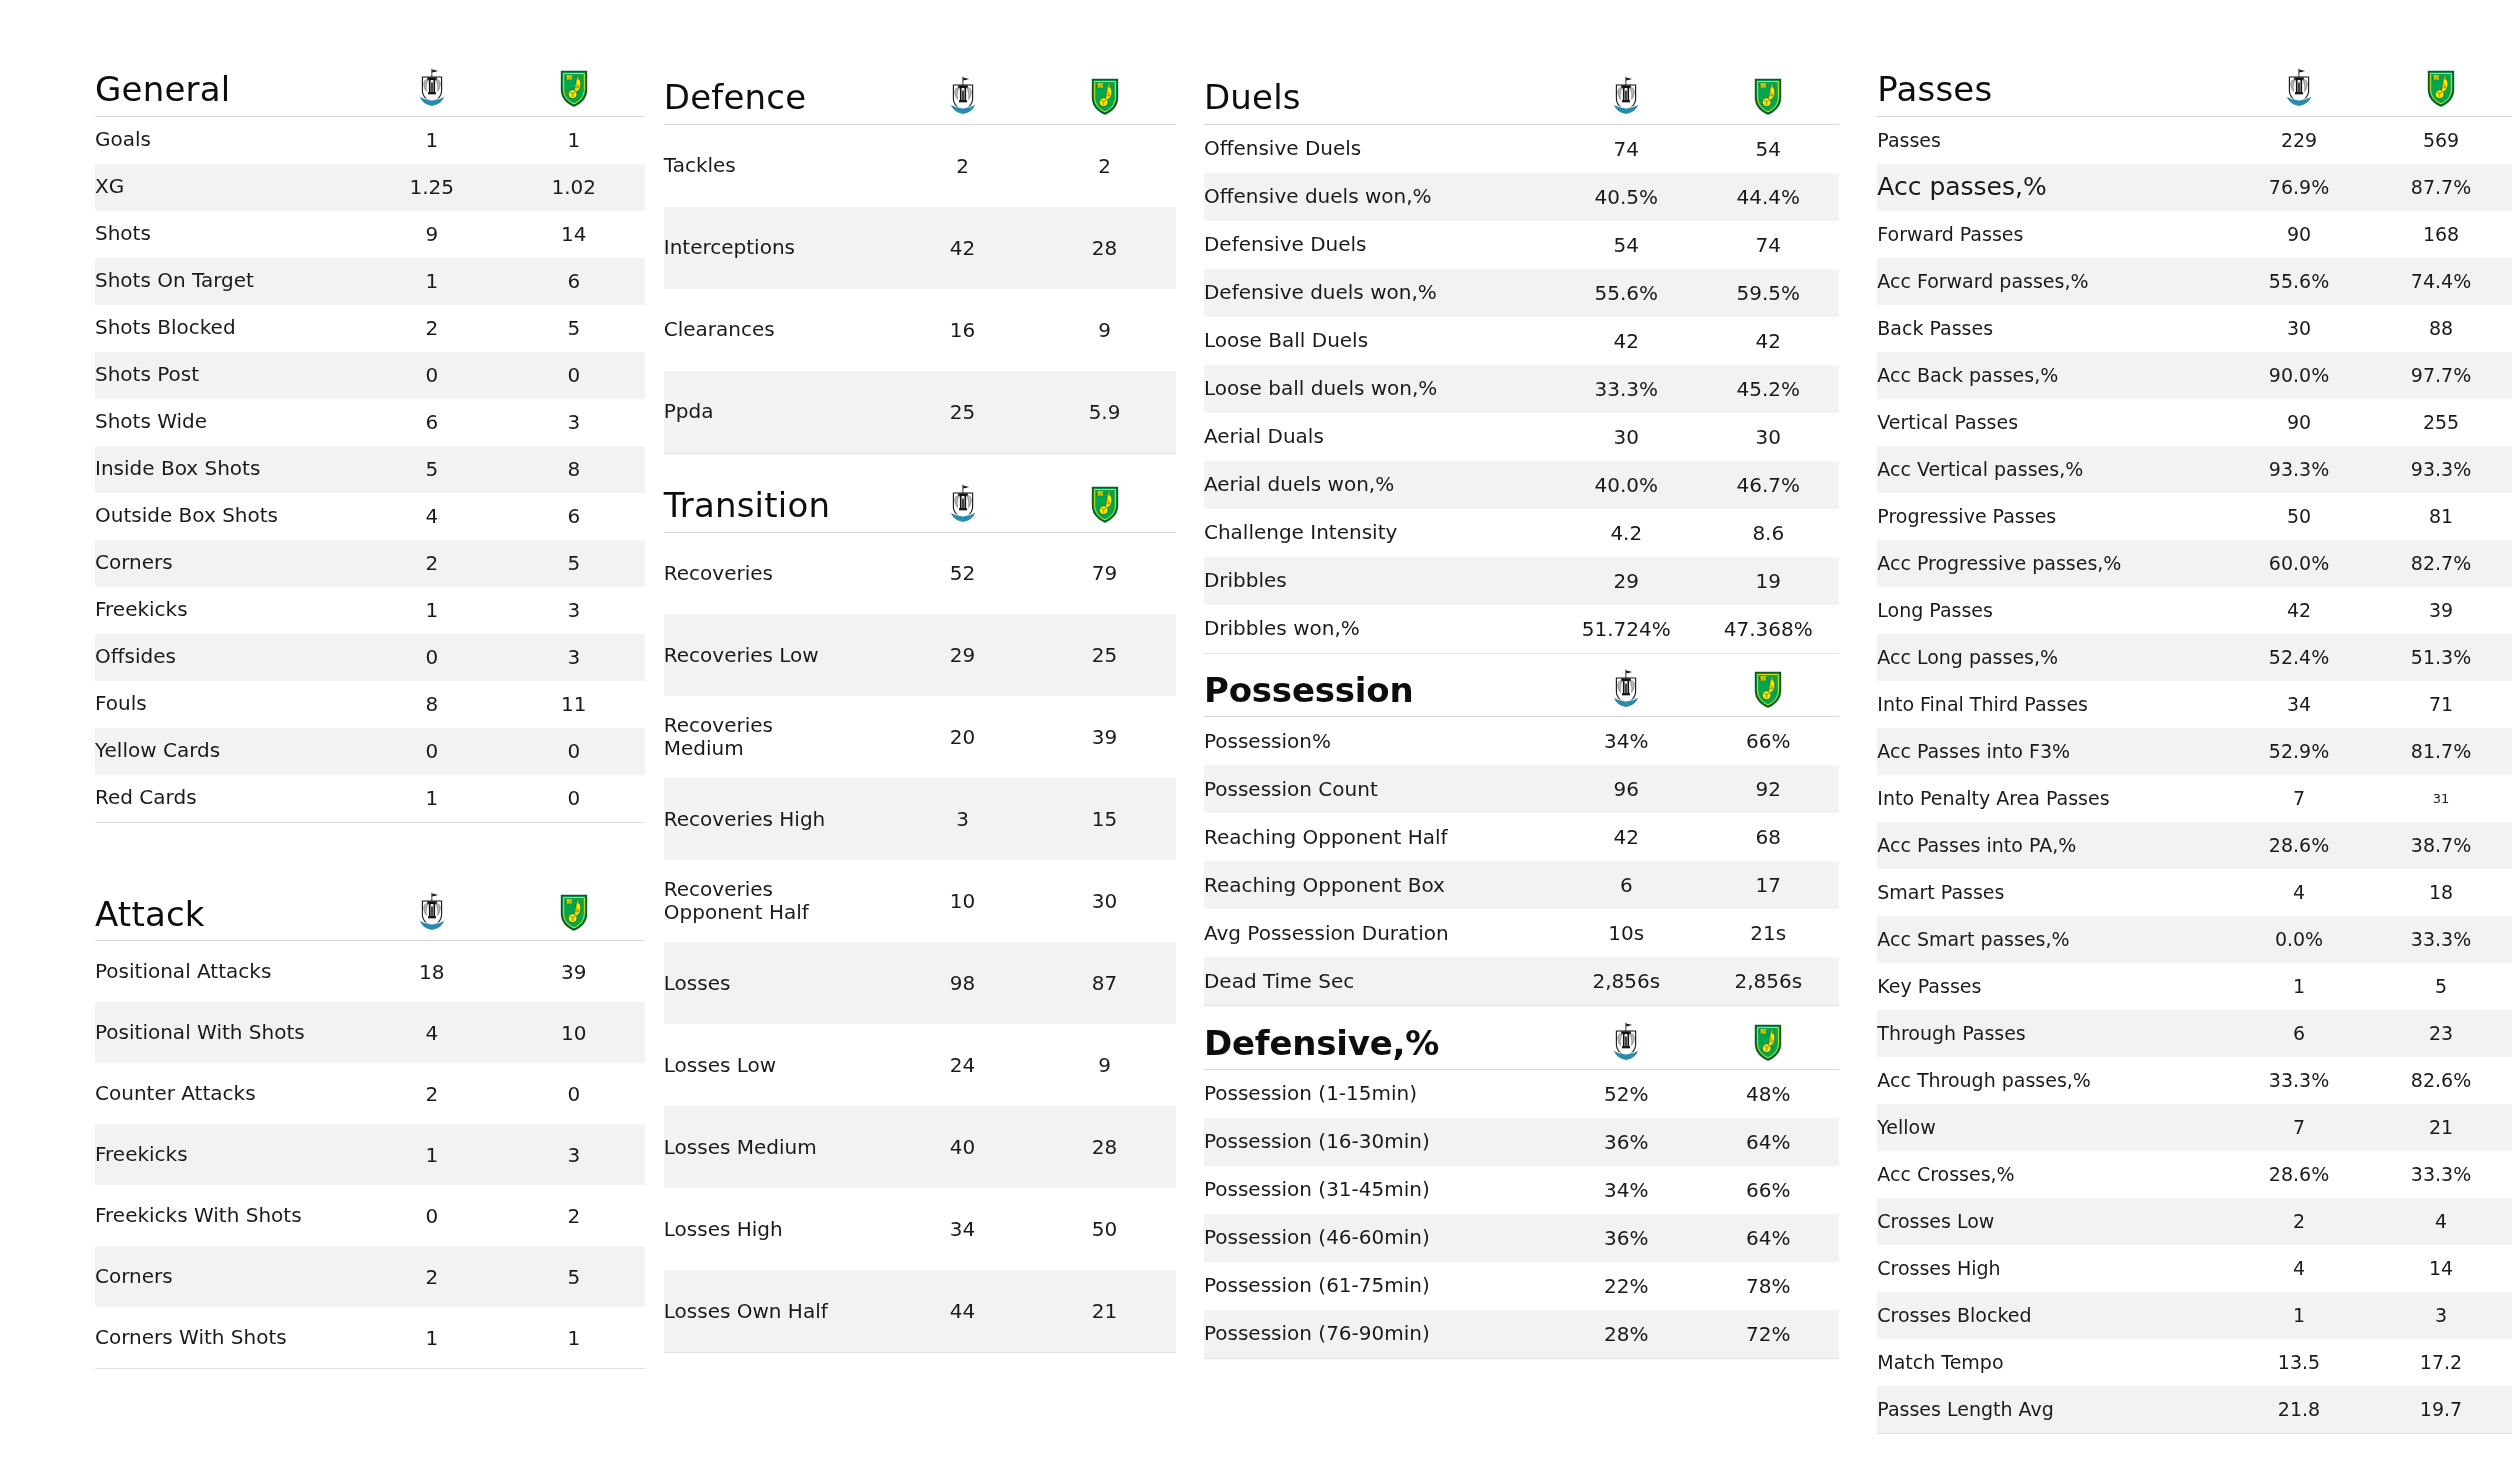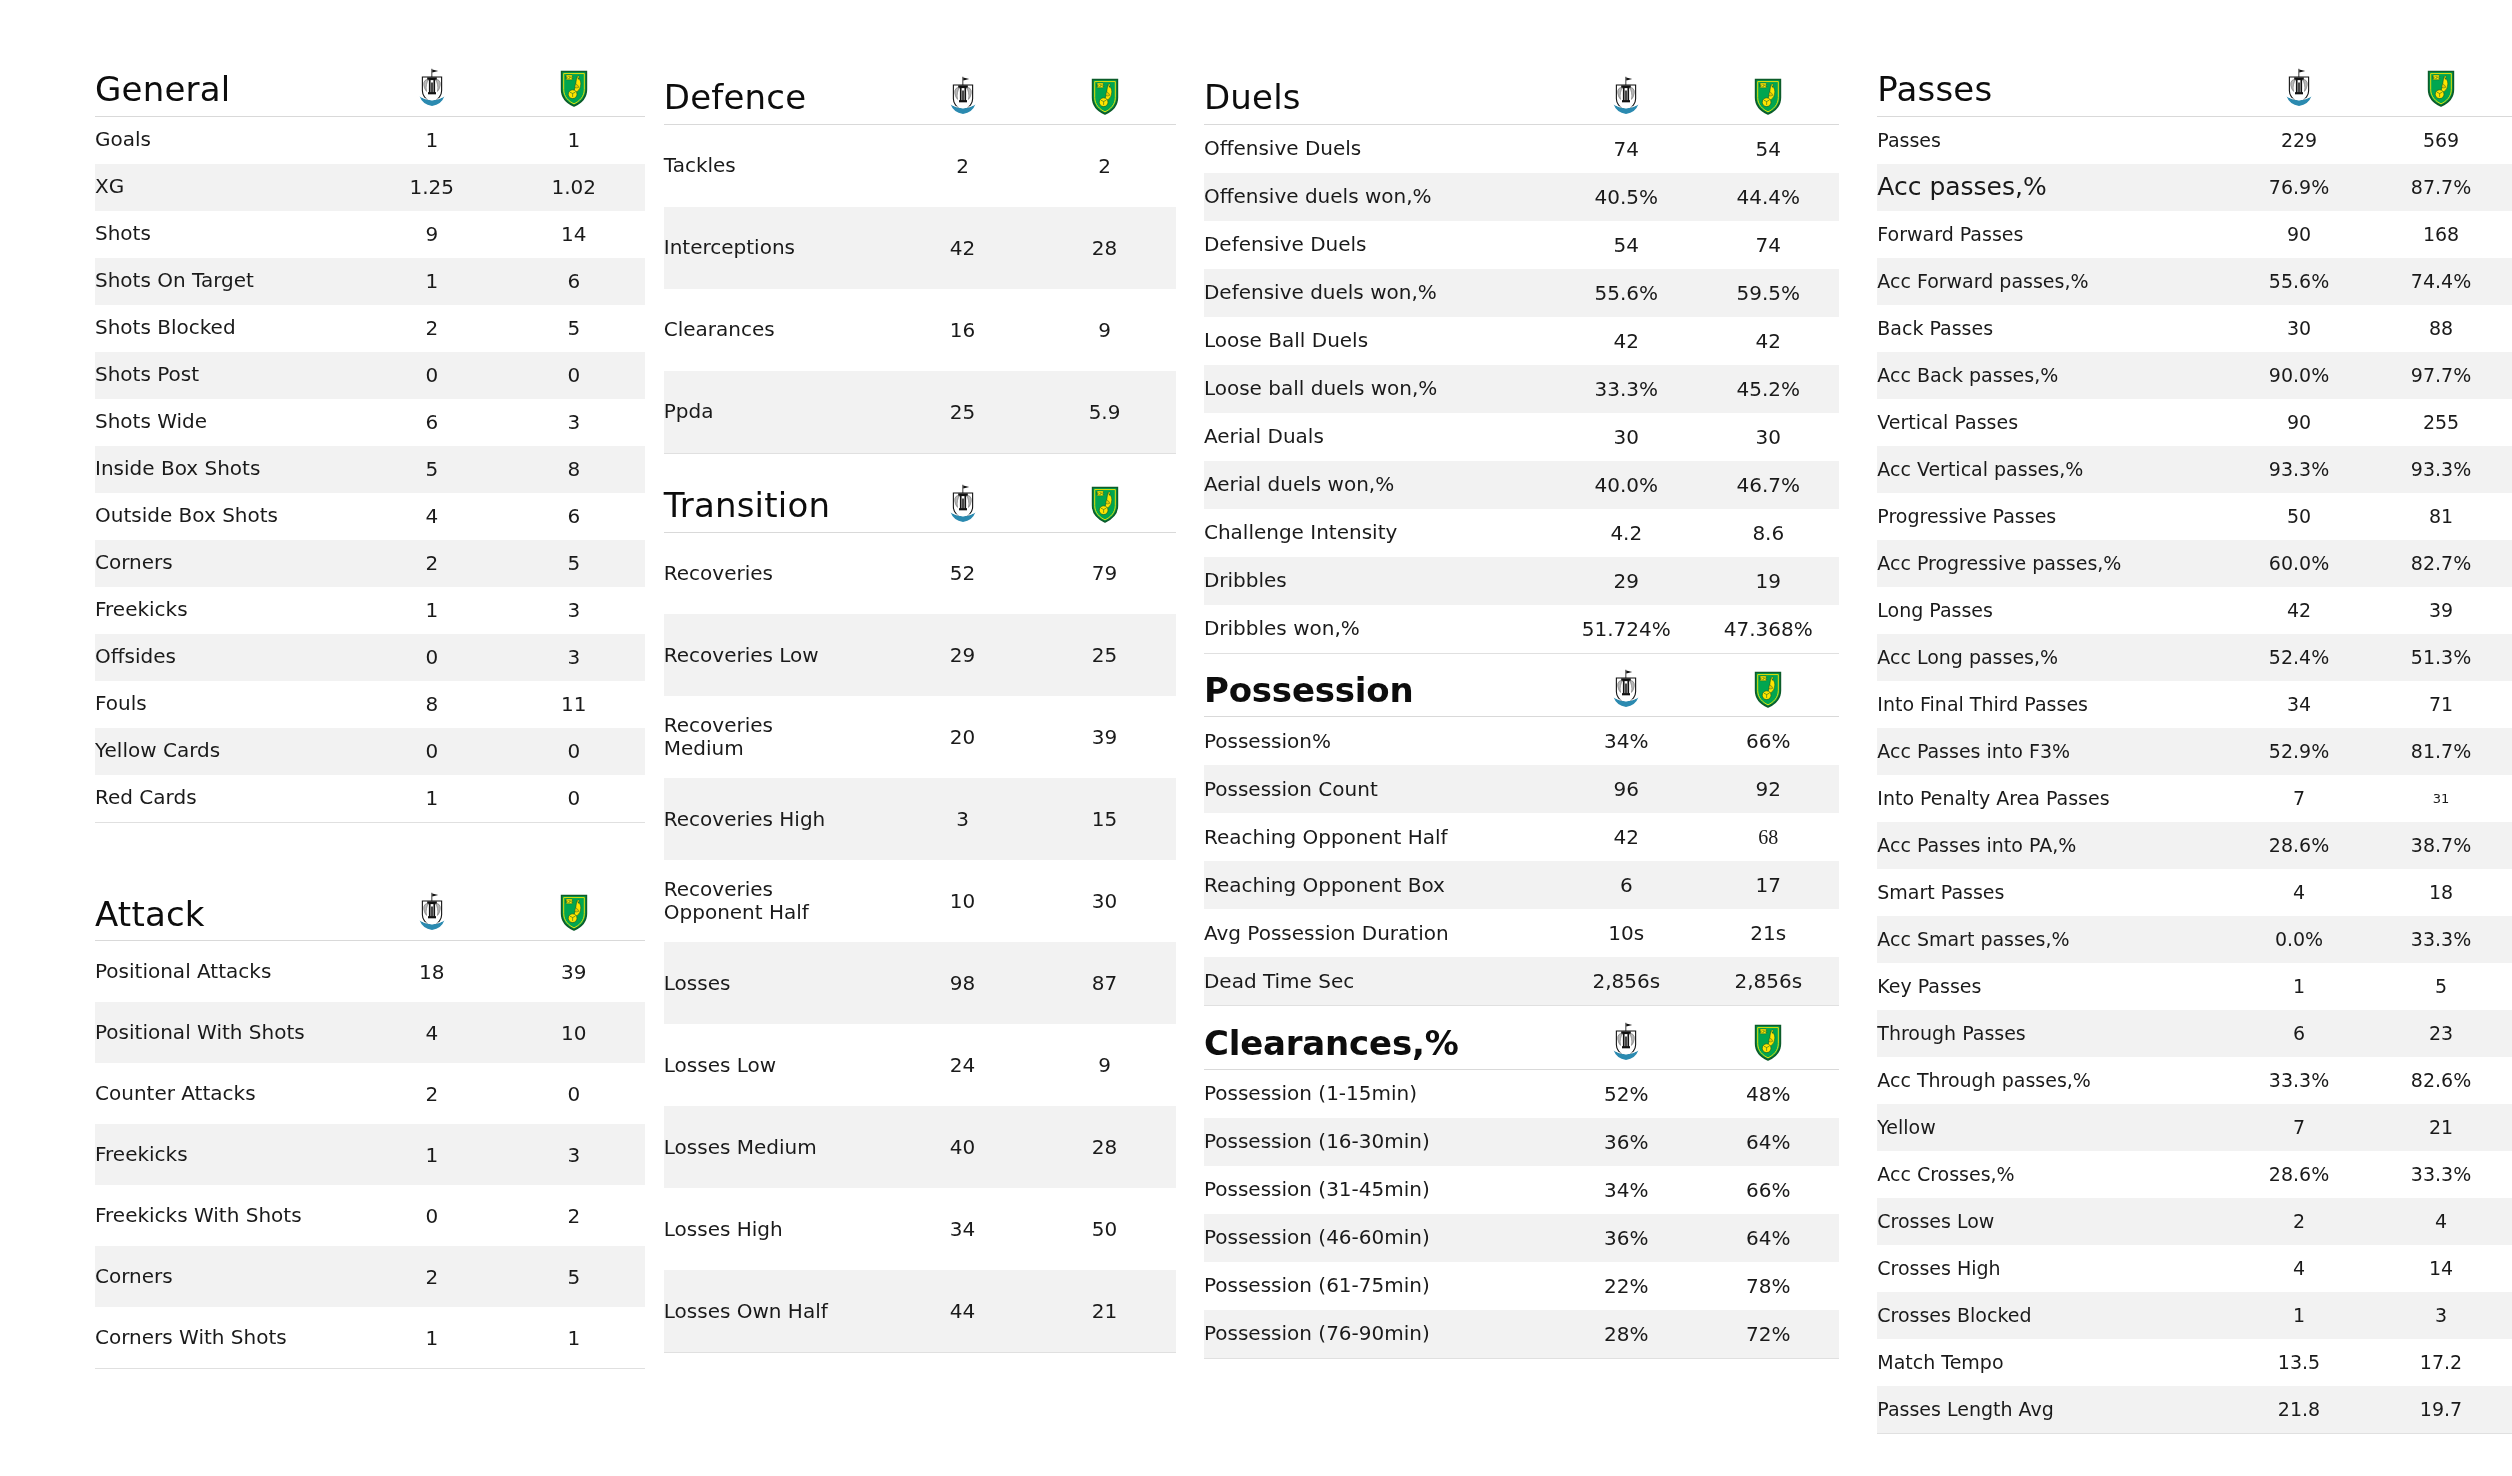--- a/index.html
+++ b/index.html
@@ -683,21 +683,21 @@
               <td class="v" style="font-size: 20px;">66%</td>
             </tr>
             <tr class="alt" style="height: 48px;">
               <td class="lbl" style="font-size: 20px;">Possession Count</td>
               <td class="v" style="font-size: 20px;">96</td>
               <td class="v" style="font-size: 20px;">92</td>
             </tr>
             <tr style="height: 48px;">
               <td class="lbl" style="font-size: 20px;">Reaching Opponent Half</td>
               <td class="v" style="font-size: 20px;">42</td>
-              <td class="v" style="font-size: 20px; font-family: Liberation Serif, serif;">68</td>
+              <td class="v" style="font-size: 20px;">68</td>
             </tr>
             <tr class="alt" style="height: 48px;">
               <td class="lbl" style="font-size: 20px;">Reaching Opponent Box</td>
               <td class="v" style="font-size: 20px;">6</td>
               <td class="v" style="font-size: 20px;">17</td>
             </tr>
             <tr style="height: 48px;">
               <td class="lbl" style="font-size: 20px;">Avg Possession Duration</td>
               <td class="v" style="font-size: 20px;">10s</td>
               <td class="v" style="font-size: 20px;">21s</td>
@@ -707,21 +707,21 @@
               <td class="v" style="font-size: 20px;">2,856s</td>
               <td class="v" style="font-size: 20px;">2,856s</td>
             </tr>
           </tbody>
         </table>
         <div class="bottom-rule"></div>
         <div style="height: 13.3px;"></div>
       </div>
       <div class="stat-block">
         <div class="block-head">
-          <div class="block-title bold" style="font-size: 34px;">Clearances,%</div>
+          <div class="block-title bold" style="font-size: 34px;">Defensive,%</div>
           <div class="head-spacer"></div>
           <div class="crest-cell">
             <svg class="crest" width="44" height="44" viewBox="0 0 64 64">
     <g>
 
       <rect x="31.2" y="4" width="1.2" height="12" fill="#111"></rect>
       <path d="M32.4 5 L41 7.2 L32.4 9.6 Z" fill="#111"></path>
 
       <path d="M18 16 H46 V36 C46 45 39 50 32 53 C25 50 18 45 18 36 Z" fill="#ffffff" stroke="#111" stroke-width="1.6"></path>
 

